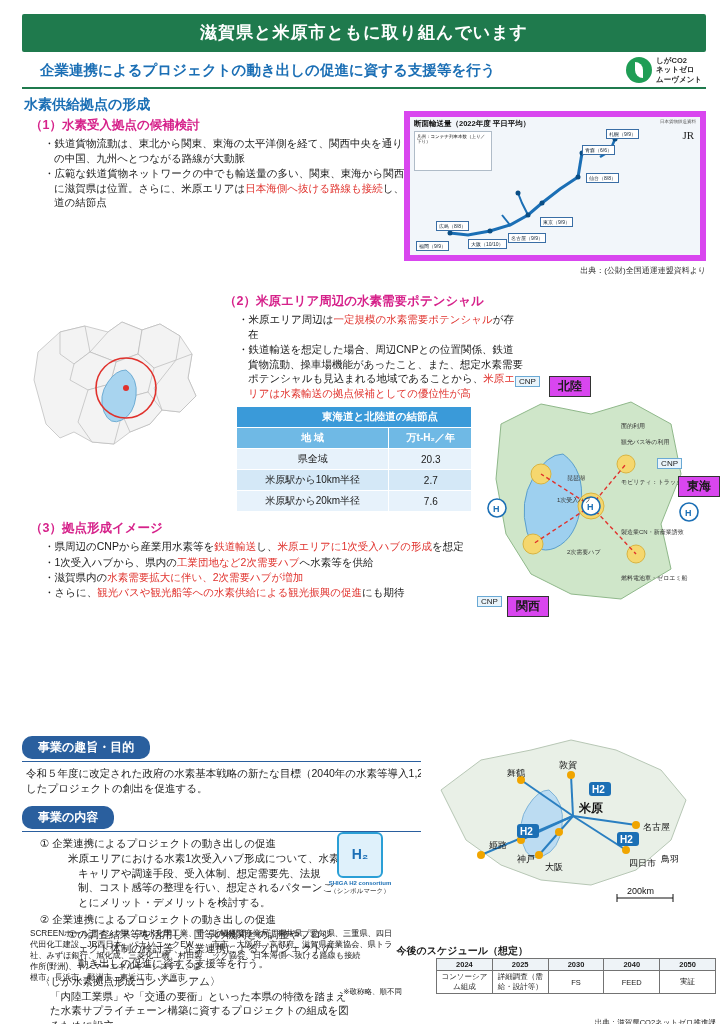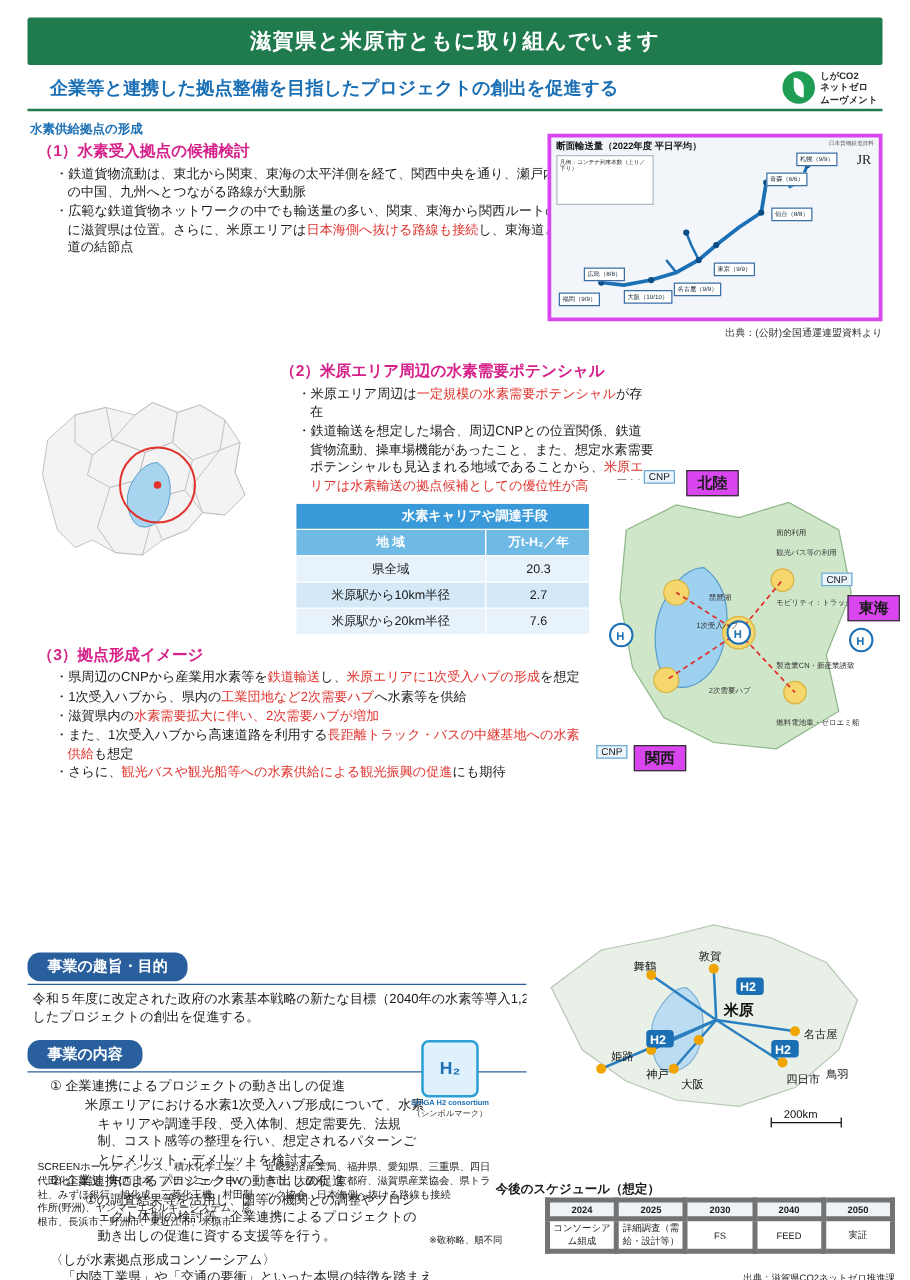--- a/index.html
+++ b/index.html
@@ -52,21 +52,21 @@
   .logo-mark:after{
     content:""; position:absolute; left:9px; top:5px; width:8px; height:16px;
     background:#fff; border-radius: 0 8px 0 8px;
   }
   .logo-text { font-size: 7.5px; line-height: 1.25; color:#2a2a2a; font-weight:bold; }
 
   
   .sec-h {
     color: #1b6fb5;
     font-weight: bold;
-    font-size: 10px;
+    font-size: 14px;
     margin: 7px 0 2px 14px;
   }
   .sub-h {
     color: #d6218a;
     font-weight: bold;
     font-size: 12.5px;
     margin: 3px 0 2px 20px;
   }
   .sub-h.indent2 { margin-left: 214px; }
 
@@ -75,22 +75,22 @@
     font-size: 10.5px; line-height: 1.38; margin-bottom: 1px;
     text-indent: -10px; padding-left: 10px;
   }
   ul.bul li:before { content: "・"; }
   .red { color: #e0312c; }
 
   
   .blk1 { position: relative; }
   .railmap {
     position: absolute; right: 12px; top: -6px;
-    width: 268px; height: 150px;
-    background: #f2f6fa; border: 3px solid #d946ef;
+    width: 302px; height: 150px;
+    background: #f2f6fa; border: 6px solid #d946ef;
   }
   .railmap .rm-title {
     font-size: 7.5px; font-weight: bold; padding: 2px 0 0 4px; color:#111;
   }
   .rm-src {
     position: absolute; right: 12px; top: 148px;
     font-size: 8px; color: #333;
   }
   .rm-note{position:absolute; right:4px; top:2px; font-size:4.5px; color:#555;}
   .rm-legend{
@@ -179,37 +179,37 @@
   .mem-body .m2 { width:186px; }
   .mem-note { font-size:7.5px; text-align:right; margin-top:4px; color:#222;}
 
   
   .kansai {
     position:absolute; right:12px; top:706px; width:295px; height:200px;
   }
   .sched-title{ position:absolute; right:200px; top:930px; font-size:10px; font-weight:bold;}
   .sched { position:absolute; right:12px; top:944px; width:280px; font-size:7.5px;}
   table.sched-t{border-collapse:collapse; width:100%; font-size:7.5px;}
-  table.sched-t th, table.sched-t td{border:4px solid #737373; padding:1px 2px; text-align:center;}
+  table.sched-t th, table.sched-t td{border:1px solid #737373; padding:1px 2px; text-align:center;}
   table.sched-t th{background:#eef3f7;}
   .src-bottom{position:absolute; right:12px; top:1004px; font-size:7.5px;}
 
   .badge {
     display:inline-block; background:#d946ef; border:1.5px solid #333;
     font-size:12px; font-weight:bold; padding:1px 8px;
   }
 </style>
 </head>
 <body>
 
 <div class="page">
 
   <div class="title-bar">滋賀県と米原市ともに取り組んでいます</div>
   <div class="subtitle-row">
-    <div class="subtitle">企業等と連携した拠点整備を目指したプロジェクトの創出を促進する</div>
+    <div class="subtitle">企業連携によるプロジェクトの動き出しの促進に資する支援等を行う</div>
     <div class="logo">
       <div class="logo-mark"></div>
       <div class="logo-text">
         <div>しがCO2</div>
         <div>ネットゼロ</div>
         <div>ムーヴメント</div>
       </div>
     </div>
   </div>
 
@@ -275,21 +275,21 @@
       </g>
       <path d="M96 78 q12 8 10 26 q-2 18 -14 24 q-12 6 -18 -8 q-6 -16 4 -30 q8 -12 18 -12 z" fill="#a8d4ef" stroke="#5a9fcc" stroke-width="0.8"></path>
       <circle cx="96" cy="96" r="30" fill="none" stroke="#e0312c" stroke-width="1.6"></circle>
       <circle cx="96" cy="96" r="3" fill="#e0312c"></circle>
     </svg>
   </div>
 
   <table class="demand">
     <thead>
       <tr>
-          <th class="cap" colspan="3">水素キャリアや調達手段</th>
+          <th class="cap" colspan="3">東海道と北陸道の結節点</th>
         </tr>
       <tr>
         <th class="hdr">地 域</th>
         <th class="hdr">万t-H₂／年</th>
         <th class="hdr">割 合</th>
       </tr>
     </thead>
     <tbody>
       <tr>
         <td class="lbl">県全域</td>
@@ -307,21 +307,20 @@
         <td>37%</td>
       </tr>
     </tbody>
   </table>
 
   <div class="sub-h" style="margin-top:8px;">（3）拠点形成イメージ</div>
   <ul class="bul" style="width:430px;">
     <li>県周辺のCNPから産業用水素等を<span class="red">鉄道輸送</span>し、<span class="red">米原エリアに1次受入ハブの形成</span>を想定</li>
     <li>1次受入ハブから、県内の<span class="red">工業団地など2次需要ハブ</span>へ水素等を供給</li>
     <li>滋賀県内の<span class="red">水素需要拡大に伴い、2次需要ハブが増加</span></li>
-    <li>また、1次受入ハブから高速道路を利用する<span class="red">長距離トラック・バスの中継基地への水素供給</span>も想定</li>
     <li>さらに、<span class="red">観光バスや観光船等への水素供給による観光振興の促進</span>にも期待</li>
   </ul>
 
   <div class="concept">
     <svg width="245" height="240" viewBox="0 0 245 240">
       <rect x="0" y="0" width="245" height="240" fill="#ffffff"></rect>
       <path d="M30 40 L70 20 L120 30 L160 18 L200 40 L210 90 L190 140 L200 185 L150 215 L100 210 L60 190 L35 150 L25 95 Z" fill="#cfe6c9" stroke="#8fb88a" stroke-width="1"></path>
       <path d="M92 70 q22 16 18 50 q-4 34 -26 44 q-20 8 -28 -16 q-8 -30 6 -54 q14 -24 30 -24 z" fill="#9ed0ef" stroke="#5a9fcc"></path>
       <circle cx="120" cy="122" r="13" fill="#f5d76e" stroke="#d9b441"></circle>
       <circle cx="70" cy="90" r="10" fill="#f5d76e" stroke="#d9b441"></circle>

